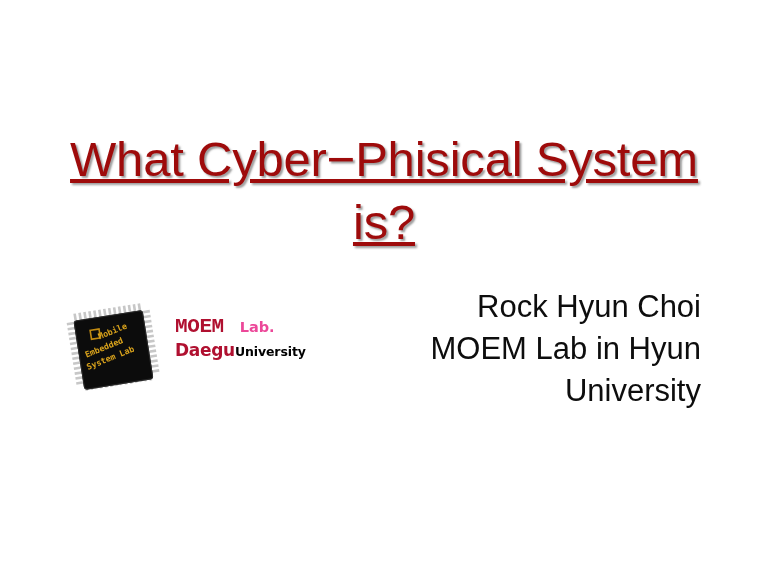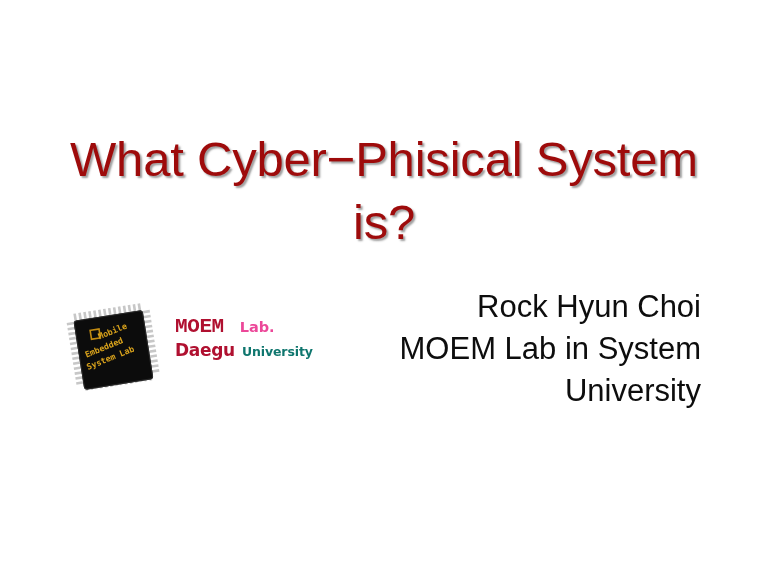--- a/index.html
+++ b/index.html
@@ -32,20 +32,21 @@
   }
   .slide-title {
     font-family: "Liberation Sans", sans-serif;
     font-size: 49px;
     font-weight: 400;
     line-height: 1.28;
     letter-spacing: -0.2px;
     color: #9e0b0b;
     text-shadow: 2px 2px 2px rgba(120,120,120,0.72);
     white-space: pre-line;
+    text-decoration: underline;
   }
 
   
   .subtitle-block {
     position: absolute;
     left: 345px;
     top: 286px;
     width: 356px;
     text-align: right;
   }
@@ -110,22 +111,22 @@
     font-weight: 700;
     letter-spacing: -0.3px;
     color: #b01030;
     margin-top: 12px;
   }
   .wm-university {
     font-family: "DejaVu Sans", sans-serif;
     font-size: 12.5px;
     font-weight: 700;
     letter-spacing: -0.1px;
-    color: #0f766e;
-    margin-left: 7px;
+    color: #000000;
+    margin-left: 0;
   }
   .wordmark-row.row-2 {
     margin-top: 5px;
   }
 </style>
 </head>
 <body>
 
 <div class="slide">
 
@@ -226,16 +227,16 @@
       </div>
       <div class="wordmark-row row-2">
         <span class="wm-daegu">Daegu</span><span class="wm-university">University</span>
       </div>
     </div>
 
   </div>
 
   <div class="subtitle-block">
     <div class="subtitle-line">Rock Hyun Choi</div>
-    <div class="subtitle-line">MOEM Lab in System University</div>
+    <div class="subtitle-line">MOEM Lab in Hyun University</div>
   </div>
 
 </div>
 
 </body></html>

